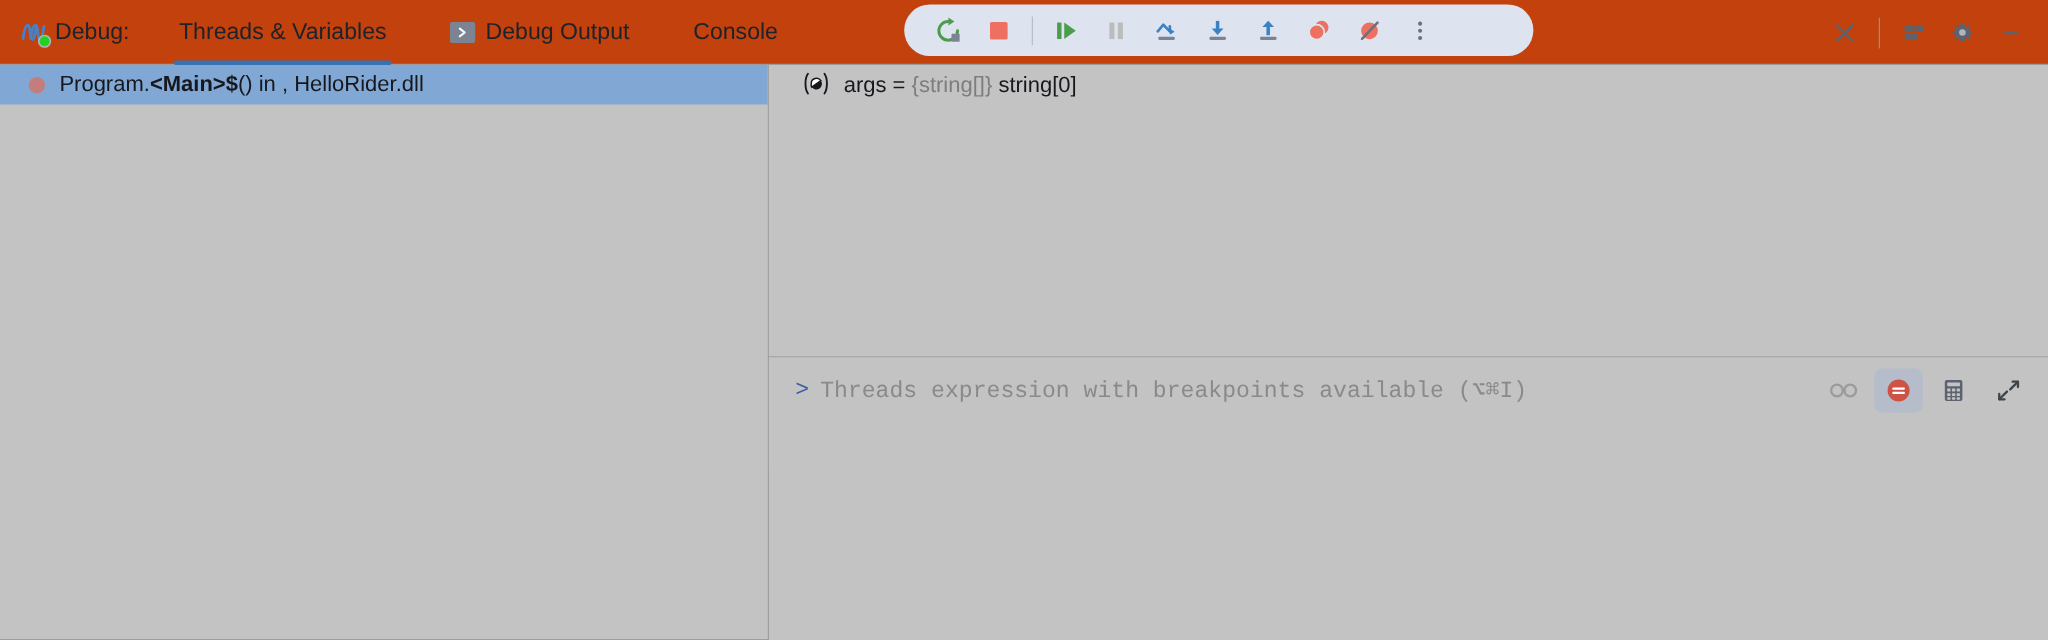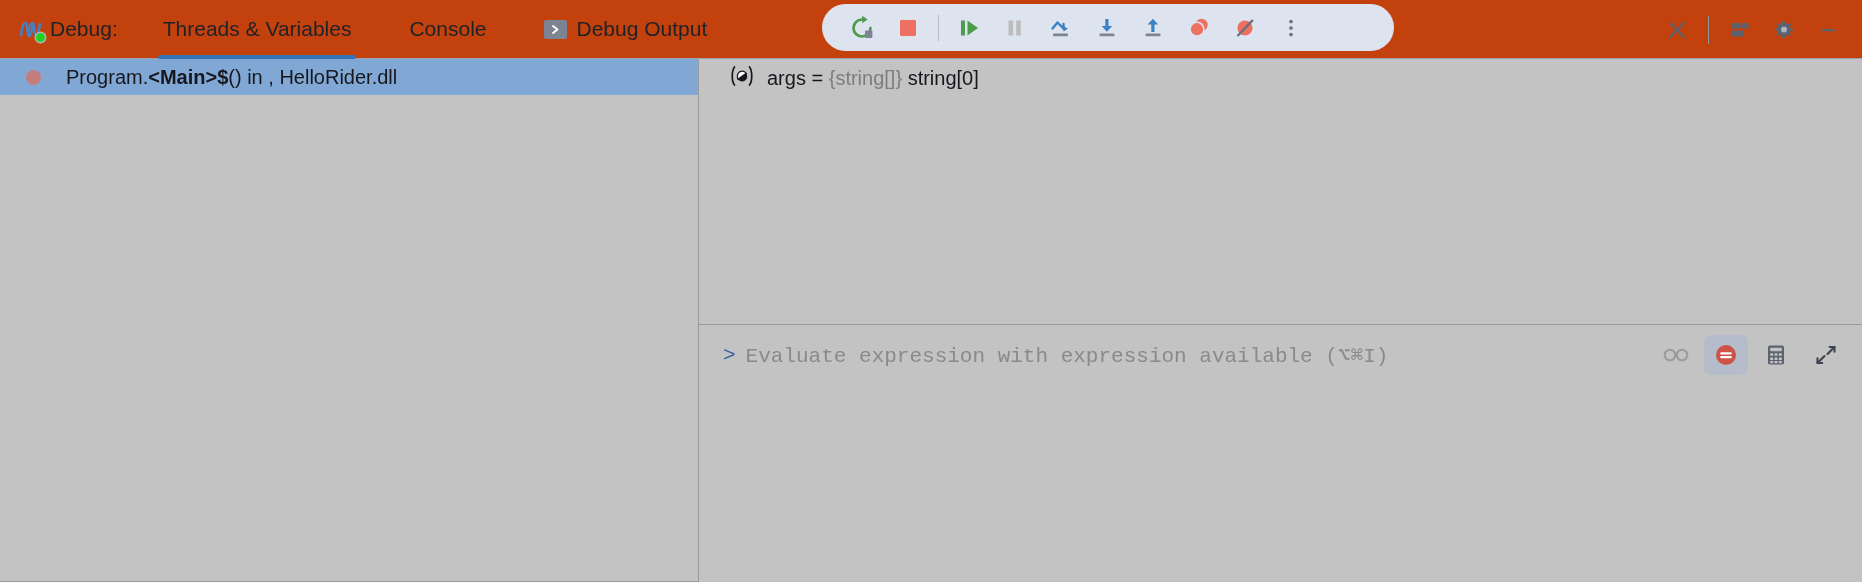--- a/index.html
+++ b/index.html
@@ -112,21 +112,21 @@
     width: 699px; height: 523px;
     background: #c3c3c3;
     border-right: 1px solid #9b9b9b;
     border-bottom: 1px solid #9b9b9b;
     flex: 0 0 auto;
     overflow: hidden;
   }
   .frame-row {
     height: 36px;
     display: flex; align-items: center;
-    padding-left: 26px; gap: 25px;
+    padding-left: 26px; gap: 13px;
     background: #81a8d4;
     cursor: default;
   }
   .frame-dot {
     width: 15px; height: 15px; border-radius: 50%;
     background: #c47d7d; flex: 0 0 auto;
   }
   .frame-text {
     font-size: 20px; color: #16181d; white-space: nowrap;
   }
@@ -201,30 +201,30 @@
 
   <div class="debug-label">Debug:</div>
 
   <div class="tabs">
 
     <div class="tab active">
       <span>Threads &amp; Variables</span>
     </div>
 
     <div class="tab">
-      <span>Console</span>
-    </div>
-
-    <div class="tab">
       <span class="tab-icon-console">
         <svg width="13" height="13" viewBox="0 0 13 13">
           <path d="M4 3 L8.5 6.5 L4 10" stroke="#ffffff" stroke-width="1.9" fill="none" stroke-linecap="round" stroke-linejoin="round"></path>
         </svg>
       </span>
       <span>Debug Output</span>
+    </div>
+
+    <div class="tab">
+      <span>Console</span>
     </div>
 
   </div>
 
   <div class="toolbar-pill">
 
     <div class="tbtn">
       <span>
         <svg width="26" height="26" viewBox="0 0 26 26">
           <path d="M13 4.5 A8.5 8.5 0 1 0 21.5 13" stroke="#4c9c4c" stroke-width="2.7" fill="none" stroke-linecap="round"></path>
@@ -390,21 +390,21 @@
             <path d="M19.3 9.3 A4.8 4.8 0 0 1 10.9 15.2 Z" fill="#16181d"></path>
           </svg>
         </span>
         <span class="var-text"><span>args</span><span> = </span><span class="var-type">{string[]}</span><span> string[0]</span></span>
       </div>
     </div>
 
     <div class="eval-pane">
       <div class="eval-row">
         <span class="eval-prompt">&gt;</span>
-        <span class="eval-placeholder">Evaluate expression with expression available (⌥⌘I)</span>
+        <span class="eval-placeholder">Threads expression with breakpoints available (⌥⌘I)</span>
 
         <span class="eval-actions">
 
           <span class="ebtn">
             <span>
               <svg width="30" height="24" viewBox="0 0 30 24">
                 <circle cx="9" cy="12" r="5.3" fill="none" stroke="#9b9b9b" stroke-width="2.1"></circle>
                 <circle cx="21" cy="12" r="5.3" fill="none" stroke="#9b9b9b" stroke-width="2.1"></circle>
                 <path d="M14.3 12 L15.7 12" stroke="#9b9b9b" stroke-width="2.1" stroke-linecap="round"></path>
               </svg>

